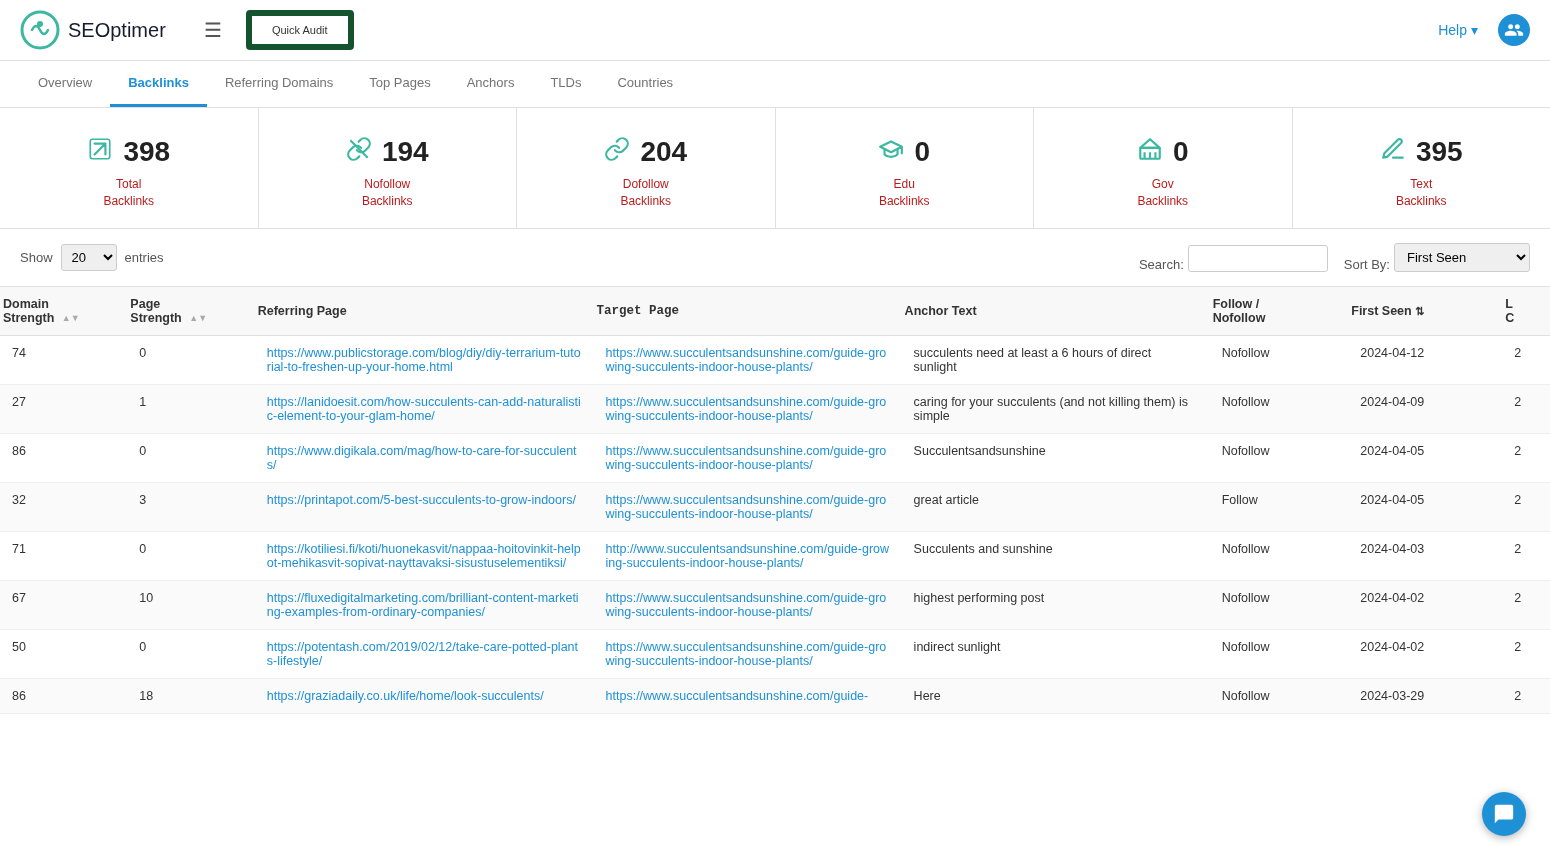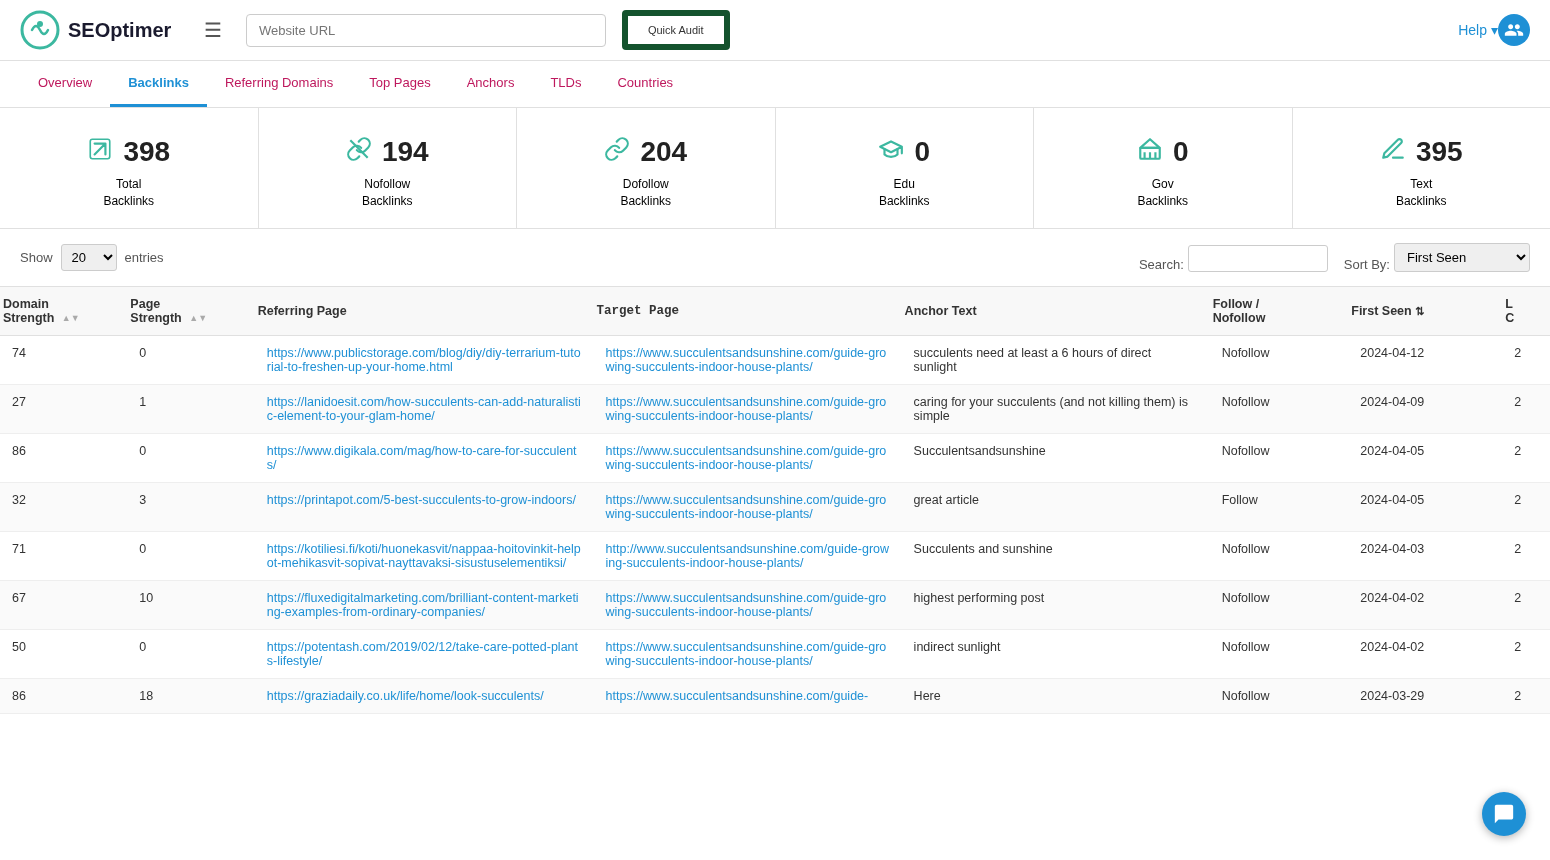--- a/index.html
+++ b/index.html
@@ -19,21 +19,21 @@
       align-items: center;
       gap: 8px;
       min-width: 160px;
     }
     .logo-icon {
       width: 40px;
       height: 40px;
     }
     .logo-text {
       font-size: 20px;
-      font-weight: 700;
+      font-weight: 400;
       color: #1a1a2e;
     }
     .hamburger {
       font-size: 20px;
       cursor: pointer;
       color: #555;
       padding: 4px 8px;
     }
     .url-input {
       flex: 1;
@@ -51,21 +51,21 @@
       border: 6px solid #14532d;
       border-radius: 4px;
       font-size: 11px;
       cursor: pointer;
       color: #333;
     }
     .header-right {
       margin-left: auto;
       display: flex;
       align-items: center;
-      gap: 0;
+      gap: 20px;
     }
     .help-btn {
       color: #1e90d5;
       font-size: 14px;
       cursor: pointer;
       display: flex;
       align-items: center;
       gap: 4px;
     }
     .users-icon {
@@ -85,21 +85,21 @@
     .nav-tabs {
       display: flex;
       gap: 0;
       padding: 0 20px;
       border-bottom: 1px solid #e0e0e0;
       background: #fff;
     }
     .nav-tab {
       padding: 14px 18px;
       font-size: 13px;
-      color: #be185d;
+      color: #737373;
       cursor: pointer;
       border-bottom: 3px solid transparent;
       text-decoration: none;
     }
     .nav-tab.active {
       color: #1e90d5;
       border-bottom: 3px solid #1e90d5;
       font-weight: 600;
     }
 
@@ -129,21 +129,21 @@
       font-size: 22px;
       color: #3cb8a0;
     }
     .stat-number {
       font-size: 28px;
       font-weight: 700;
       color: #222;
     }
     .stat-label {
       font-size: 12px;
-      color: #000000;
+      color: #b91c1c;
       text-align: center;
       line-height: 1.4;
     }
 
     
     .table-controls {
       display: flex;
       align-items: center;
       padding: 14px 20px;
       gap: 8px;
@@ -251,21 +251,20 @@
 <div class="header">
   <div class="logo-area">
     <svg class="logo-icon" viewBox="0 0 40 40">
       <circle cx="20" cy="20" r="18" fill="none" stroke="#3cb8a0" stroke-width="3"></circle>
       <path d="M12 20 Q16 12 20 20 Q24 28 28 20" fill="none" stroke="#3cb8a0" stroke-width="2.5" stroke-linecap="round"></path>
       <circle cx="20" cy="14" r="3" fill="#3cb8a0"></circle>
     </svg>
     <span class="logo-text">SEOptimer</span>
   </div>
   <span class="hamburger">☰</span>
-  <input class="url-input" type="text" value="" placeholder="Website URL" style="">
   <button class="quick-audit-btn">Quick Audit</button>
   <div class="header-right">
     <div class="help-btn">
       <span>Help</span>
       <span>▾</span>
     </div>
     <div class="users-icon">
       <svg width="20" height="20" viewBox="0 0 24 24" fill="white">
         <path d="M16 11c1.66 0 2.99-1.34 2.99-3S17.66 5 16 5c-1.66 0-3 1.34-3 3s1.34 3 3 3zm-8 0c1.66 0 2.99-1.34 2.99-3S9.66 5 8 5C6.34 5 5 6.34 5 8s1.34 3 3 3zm0 2c-2.33 0-7 1.17-7 3.5V19h14v-2.5c0-2.33-4.67-3.5-7-3.5zm8 0c-.29 0-.62.02-.97.05 1.16.84 1.97 1.97 1.97 3.45V19h6v-2.5c0-2.33-4.67-3.5-7-3.5z"></path>
       </svg>

